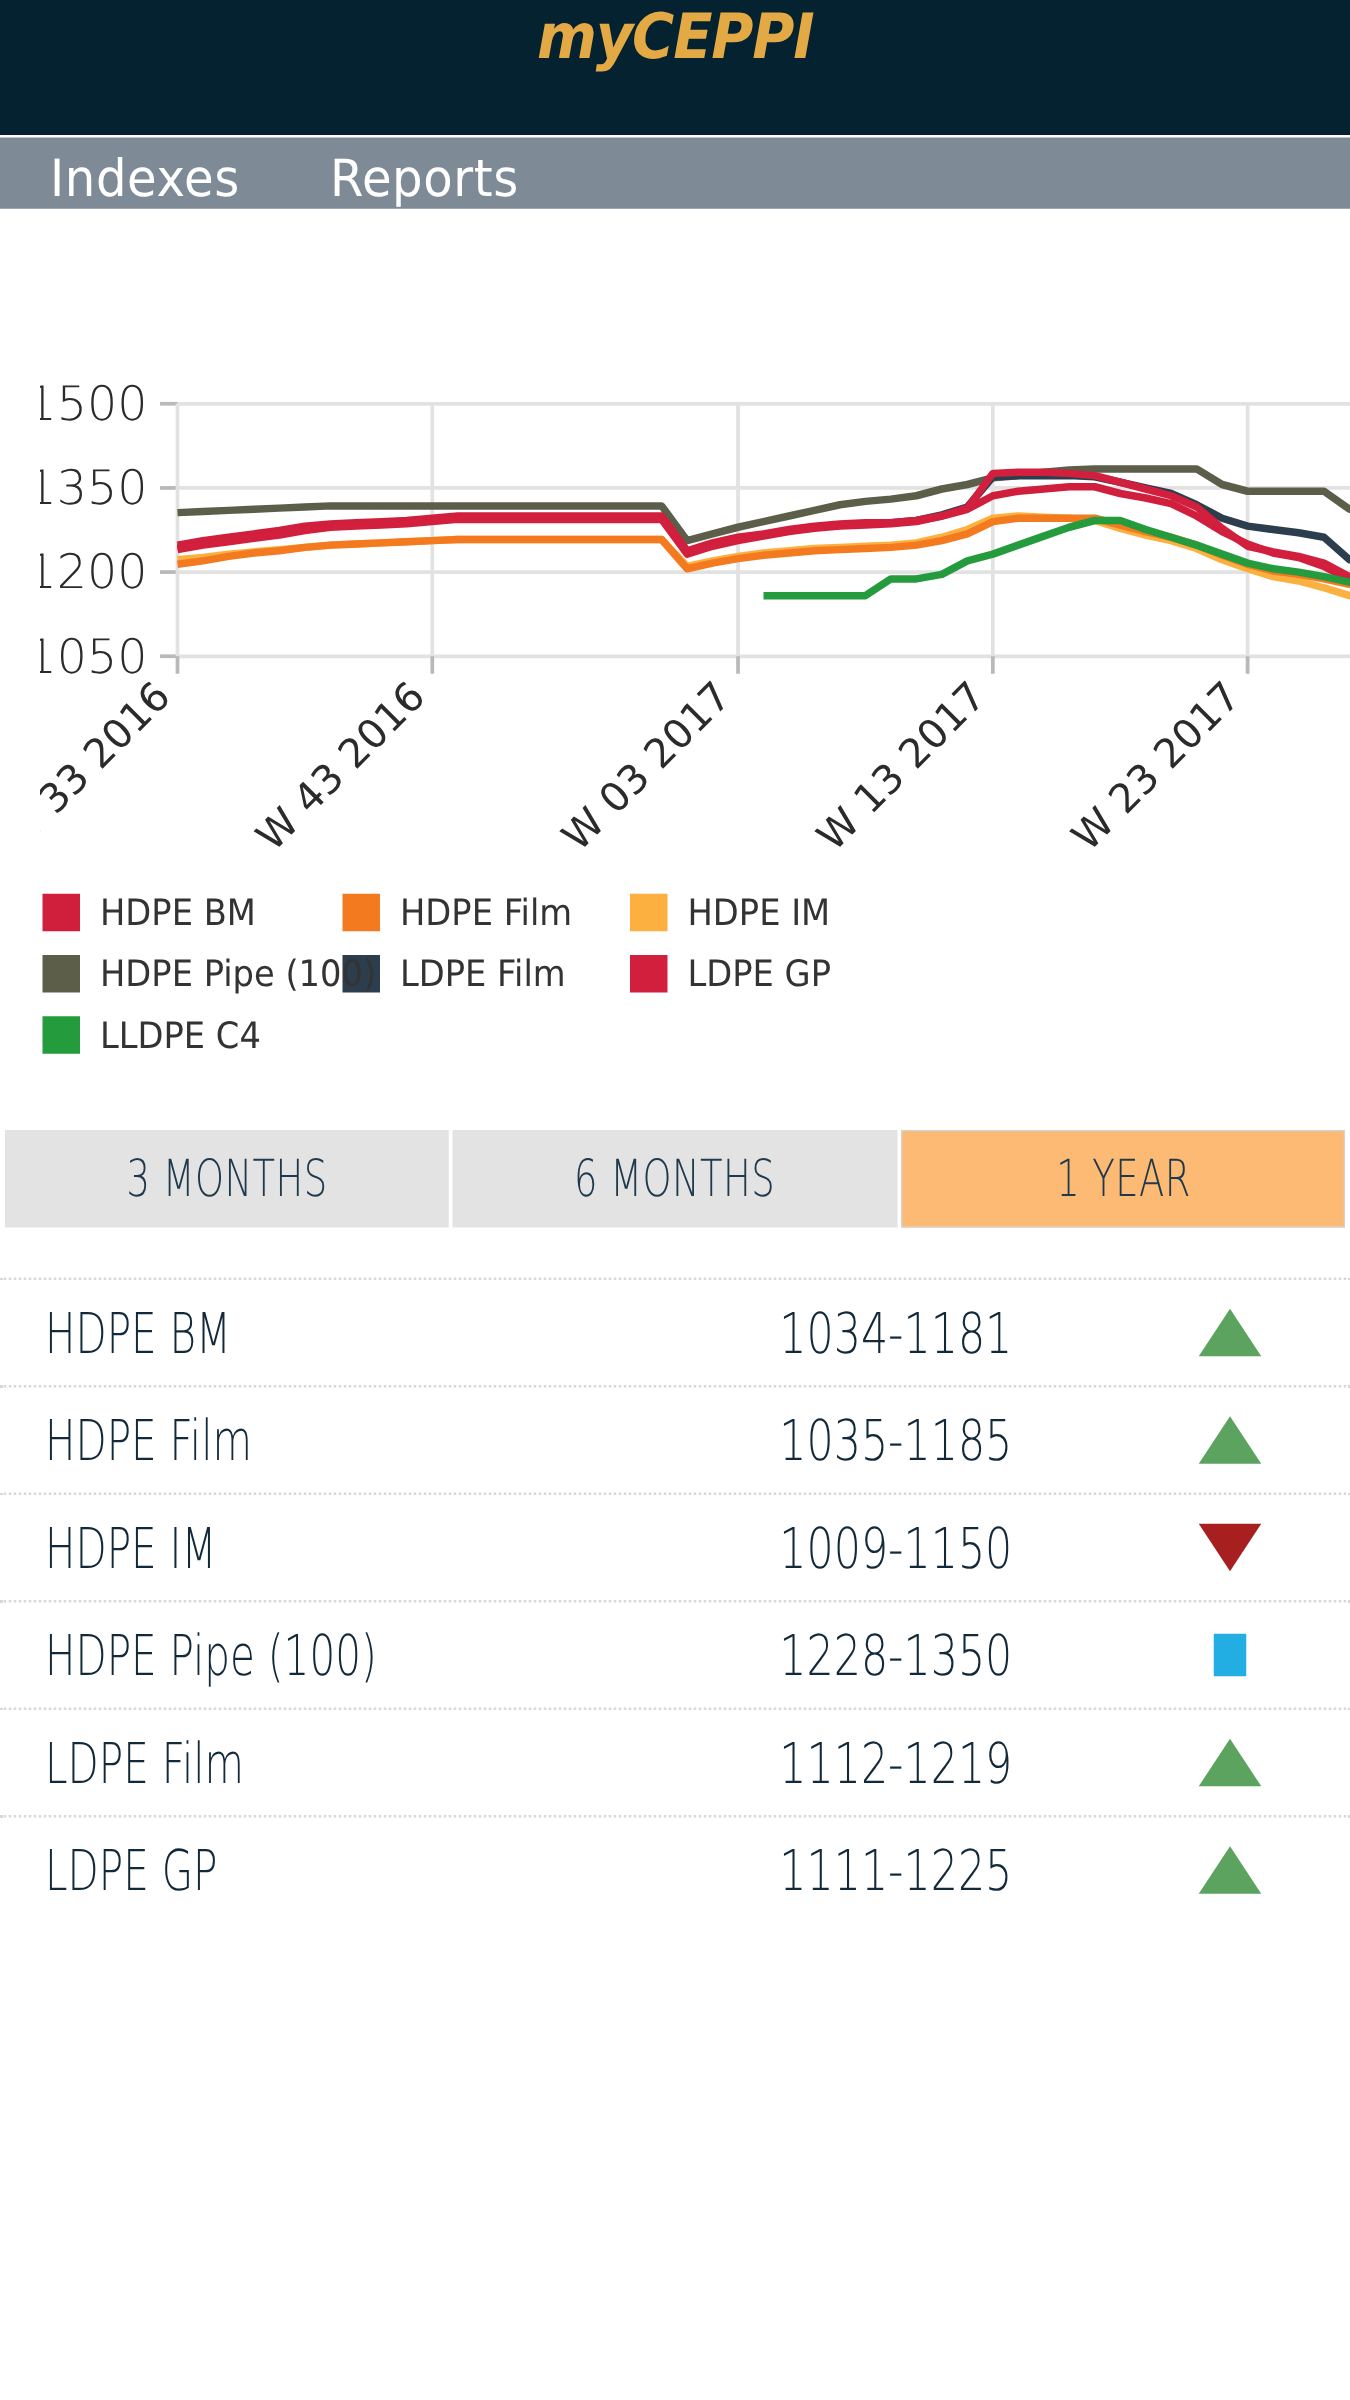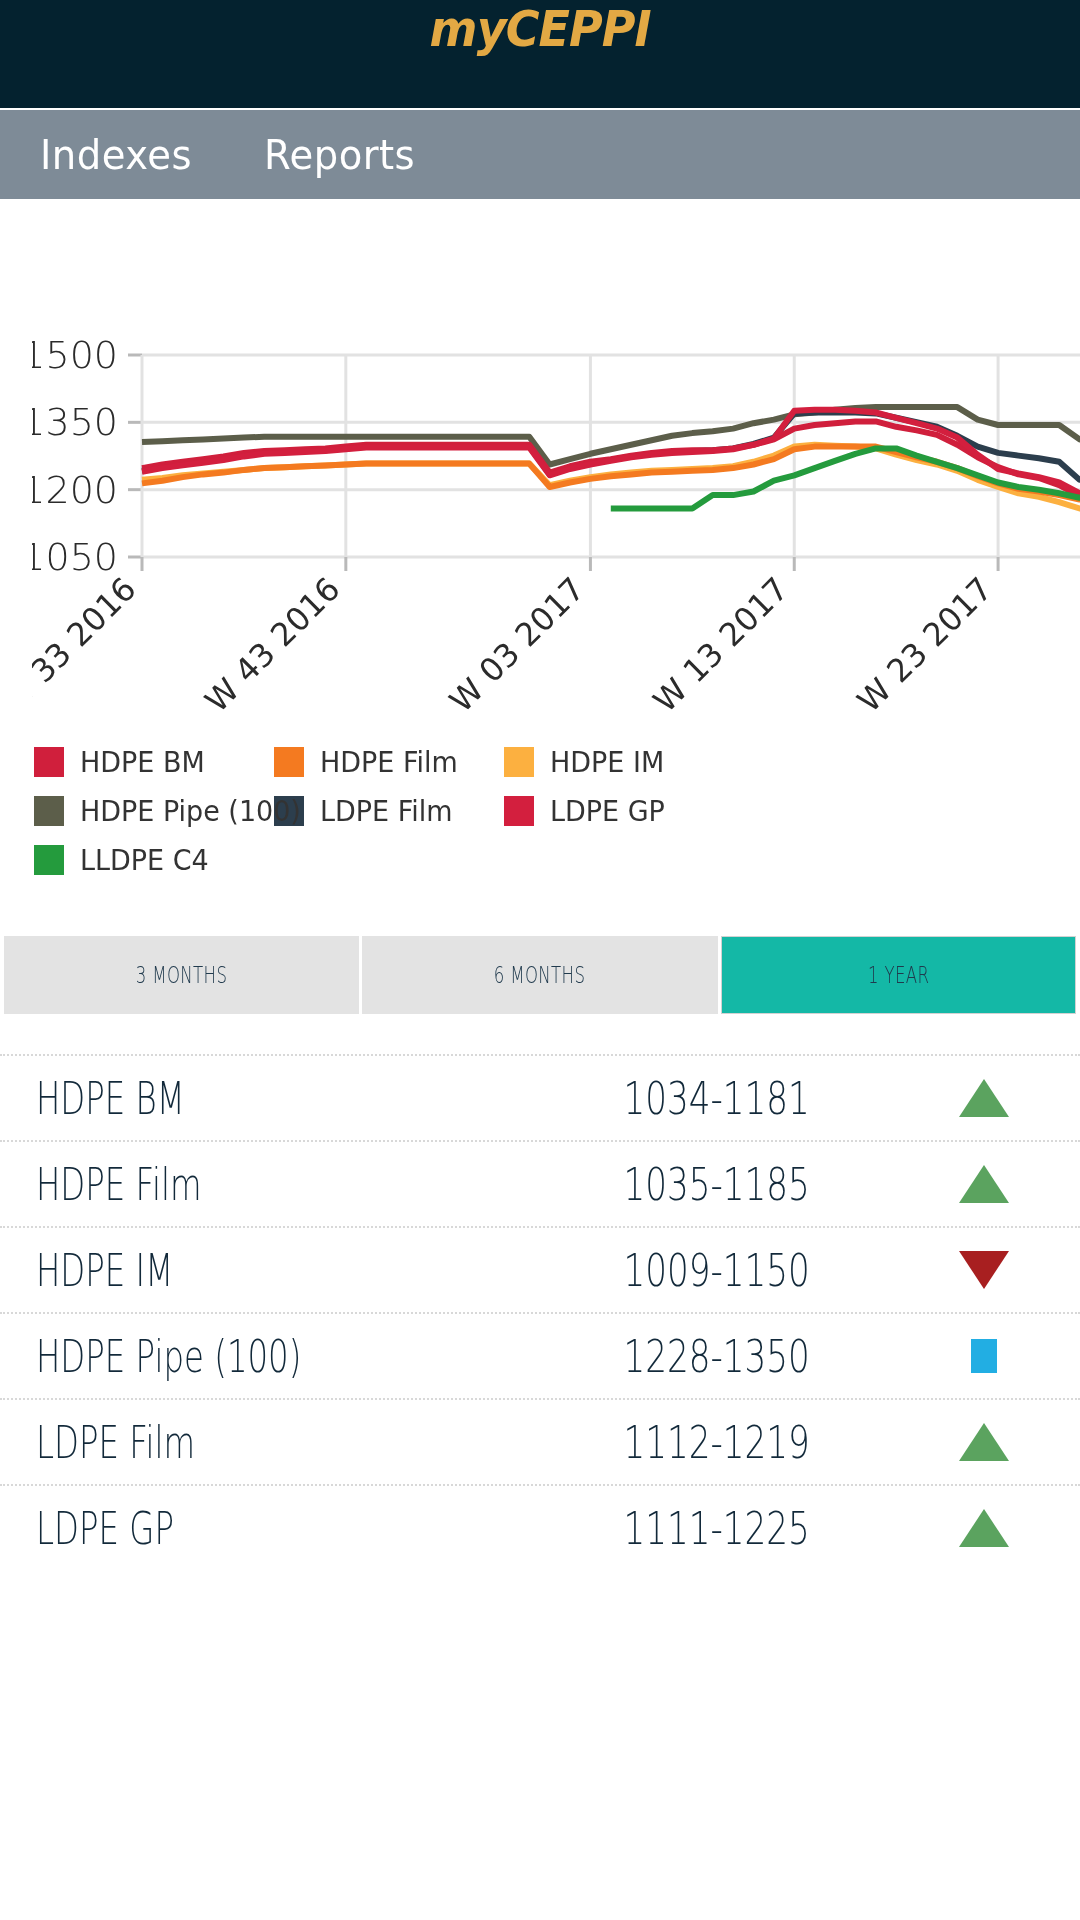--- a/index.html
+++ b/index.html
@@ -23,24 +23,24 @@
     font-family: "DejaVu Sans", sans-serif;
     font-style: italic;
     font-weight: 700;
     font-size: 50px;
     letter-spacing: -1px;
     color: #e3a944;
     transform: scaleX(0.92);
   }
 
   .navbar {
-    height: 91px;
+    height: 59px;
     background: #7e8b97;
     display: flex;
-    align-items: center;
+    align-items: flex-end;
     padding-left: 40px;
     gap: 62px;
     border-top: 2px solid #fff;
   }
   .navitem {
     color: #ffffff;
     font-size: 41px;
     font-weight: 400;
     font-family: "DejaVu Sans", sans-serif;
     letter-spacing: 0.5px;
@@ -123,29 +123,29 @@
     gap: 3px;
   }
   .tab {
     flex: 1;
     background: #e3e3e3;
     display: flex;
     align-items: center;
     justify-content: center;
     font-family: "DejaVu Sans", sans-serif;
     font-weight: 300;
-    font-size: 23px;
+    font-size: 41px;
     color: #203a4d;
     letter-spacing: 0.5px;
     cursor: pointer;
     border: 1px solid transparent;
   }
   .tab span { transform: scaleX(0.72); display: block; white-space: nowrap;}
   .tab.active {
-    background: #14b8a6;
+    background: #fdba74;
     border: 1px solid #d2d2d2;
   }
 
   
   .rows { margin-top: 40px; padding: 0 0px; }
   .row {
     height: 86px;
     display: flex;
     align-items: center;
     border-top: 2px dotted #d8d8d8;

